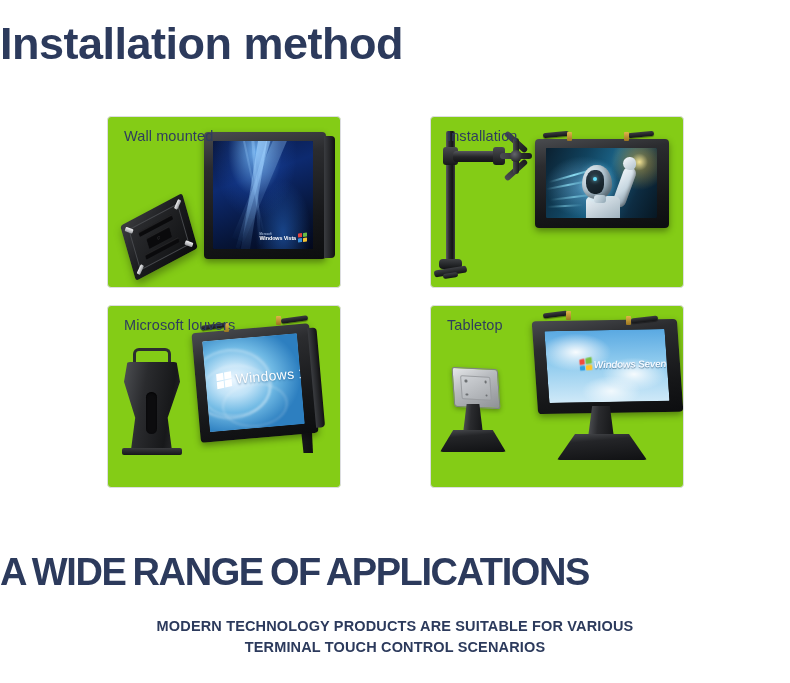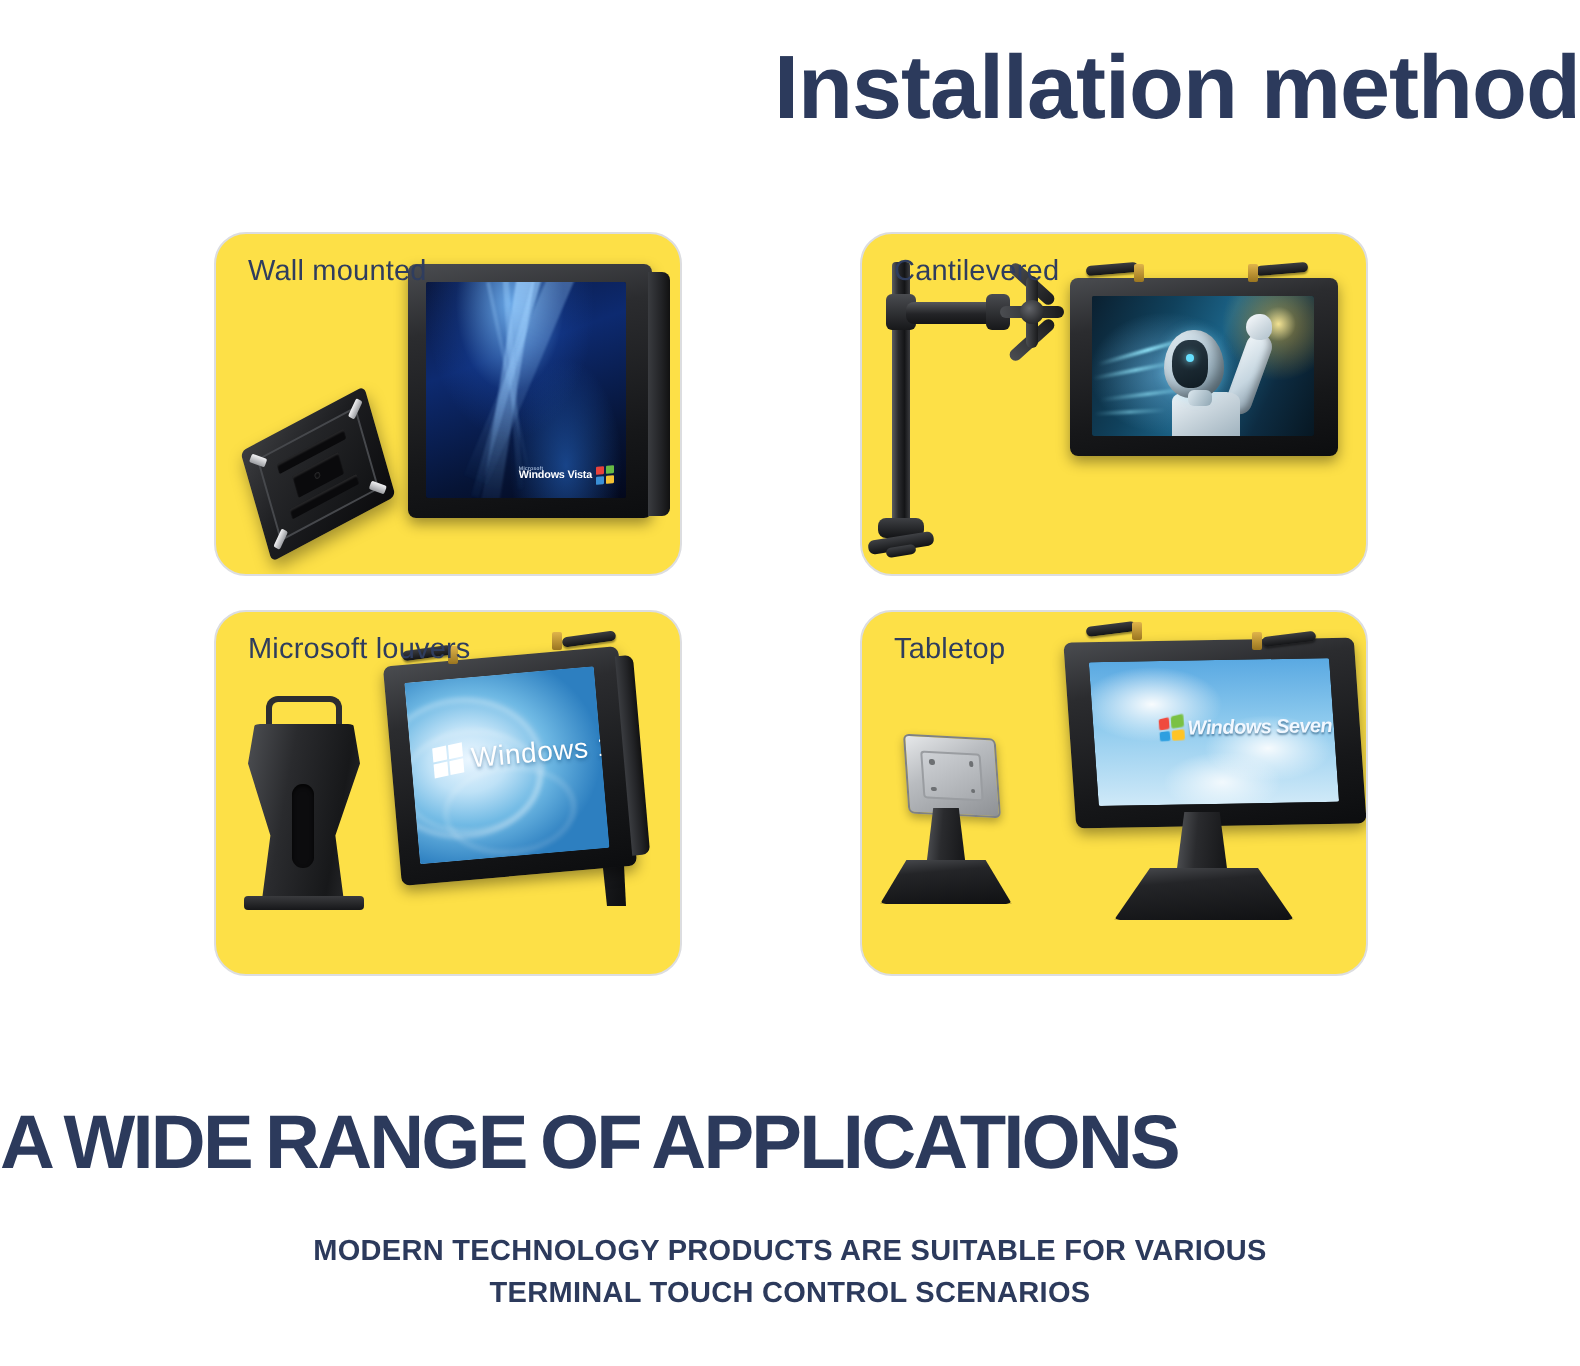--- a/index.html
+++ b/index.html
@@ -18,41 +18,41 @@
     height: 683px;
     background: #ffffff;
   }
 
   
   .page-title {
     position: absolute;
     top: 18px;
     left: 0;
     width: 790px;
-    text-align: right;
+    text-align: left;
     font-size: 45px;
     font-weight: bold;
     color: #2c3a5c;
     letter-spacing: -0.5px;
   }
 
   
   .card-grid {
     position: absolute;
     top: 116px;
     left: 107px;
     width: 577px;
     height: 372px;
   }
 
   .card {
     position: absolute;
-    background: #fde047;
+    background: #84cc16;
     border: 1px solid #dcdde0;
-    border-radius: 16px;
+    border-radius: 4px;
   }
   .card.c0 { left: 0px;   top: 0px;   width: 234px; height: 172px; }
   .card.c1 { left: 323px; top: 0px;   width: 254px; height: 172px; }
   .card.c2 { left: 0px;   top: 189px; width: 234px; height: 183px; }
   .card.c3 { left: 323px; top: 189px; width: 254px; height: 183px; padding-left: 43px; }
 
   .card-label {
     position: absolute;
     top: 11px;
     left: 16px;
@@ -504,21 +504,21 @@
                 <i class="b"></i>
                 <i class="y"></i>
               </div>
             </div>
           </div>
         </div>
       </div>
     </div>
 
     <div class="card c1">
-      <div class="card-label">Cantilevered</div>
+      <div class="card-label">Installation</div>
       <div class="card-art">
 
         <div>
           <div class="arm-pole" style="left:15px; top:14px; width:9px; height:140px;"></div>
           <div class="arm-joint" style="left:12px; top:30px; width:15px; height:18px;"></div>
           <div class="arm-horiz" style="left:22px; top:34px; width:48px; height:11px;"></div>
           <div class="arm-joint" style="left:62px; top:30px; width:12px; height:18px;"></div>
           <div class="vesa-x" style="left:66px; top:18px; width:38px; height:42px;">
             <div class="bar" style="left:3px;  top:18px; width:32px; height:6px;"></div>
             <div class="bar" style="left:5px;  top:4px;  width:28px; height:6px; transform:rotate(42deg);"></div>

